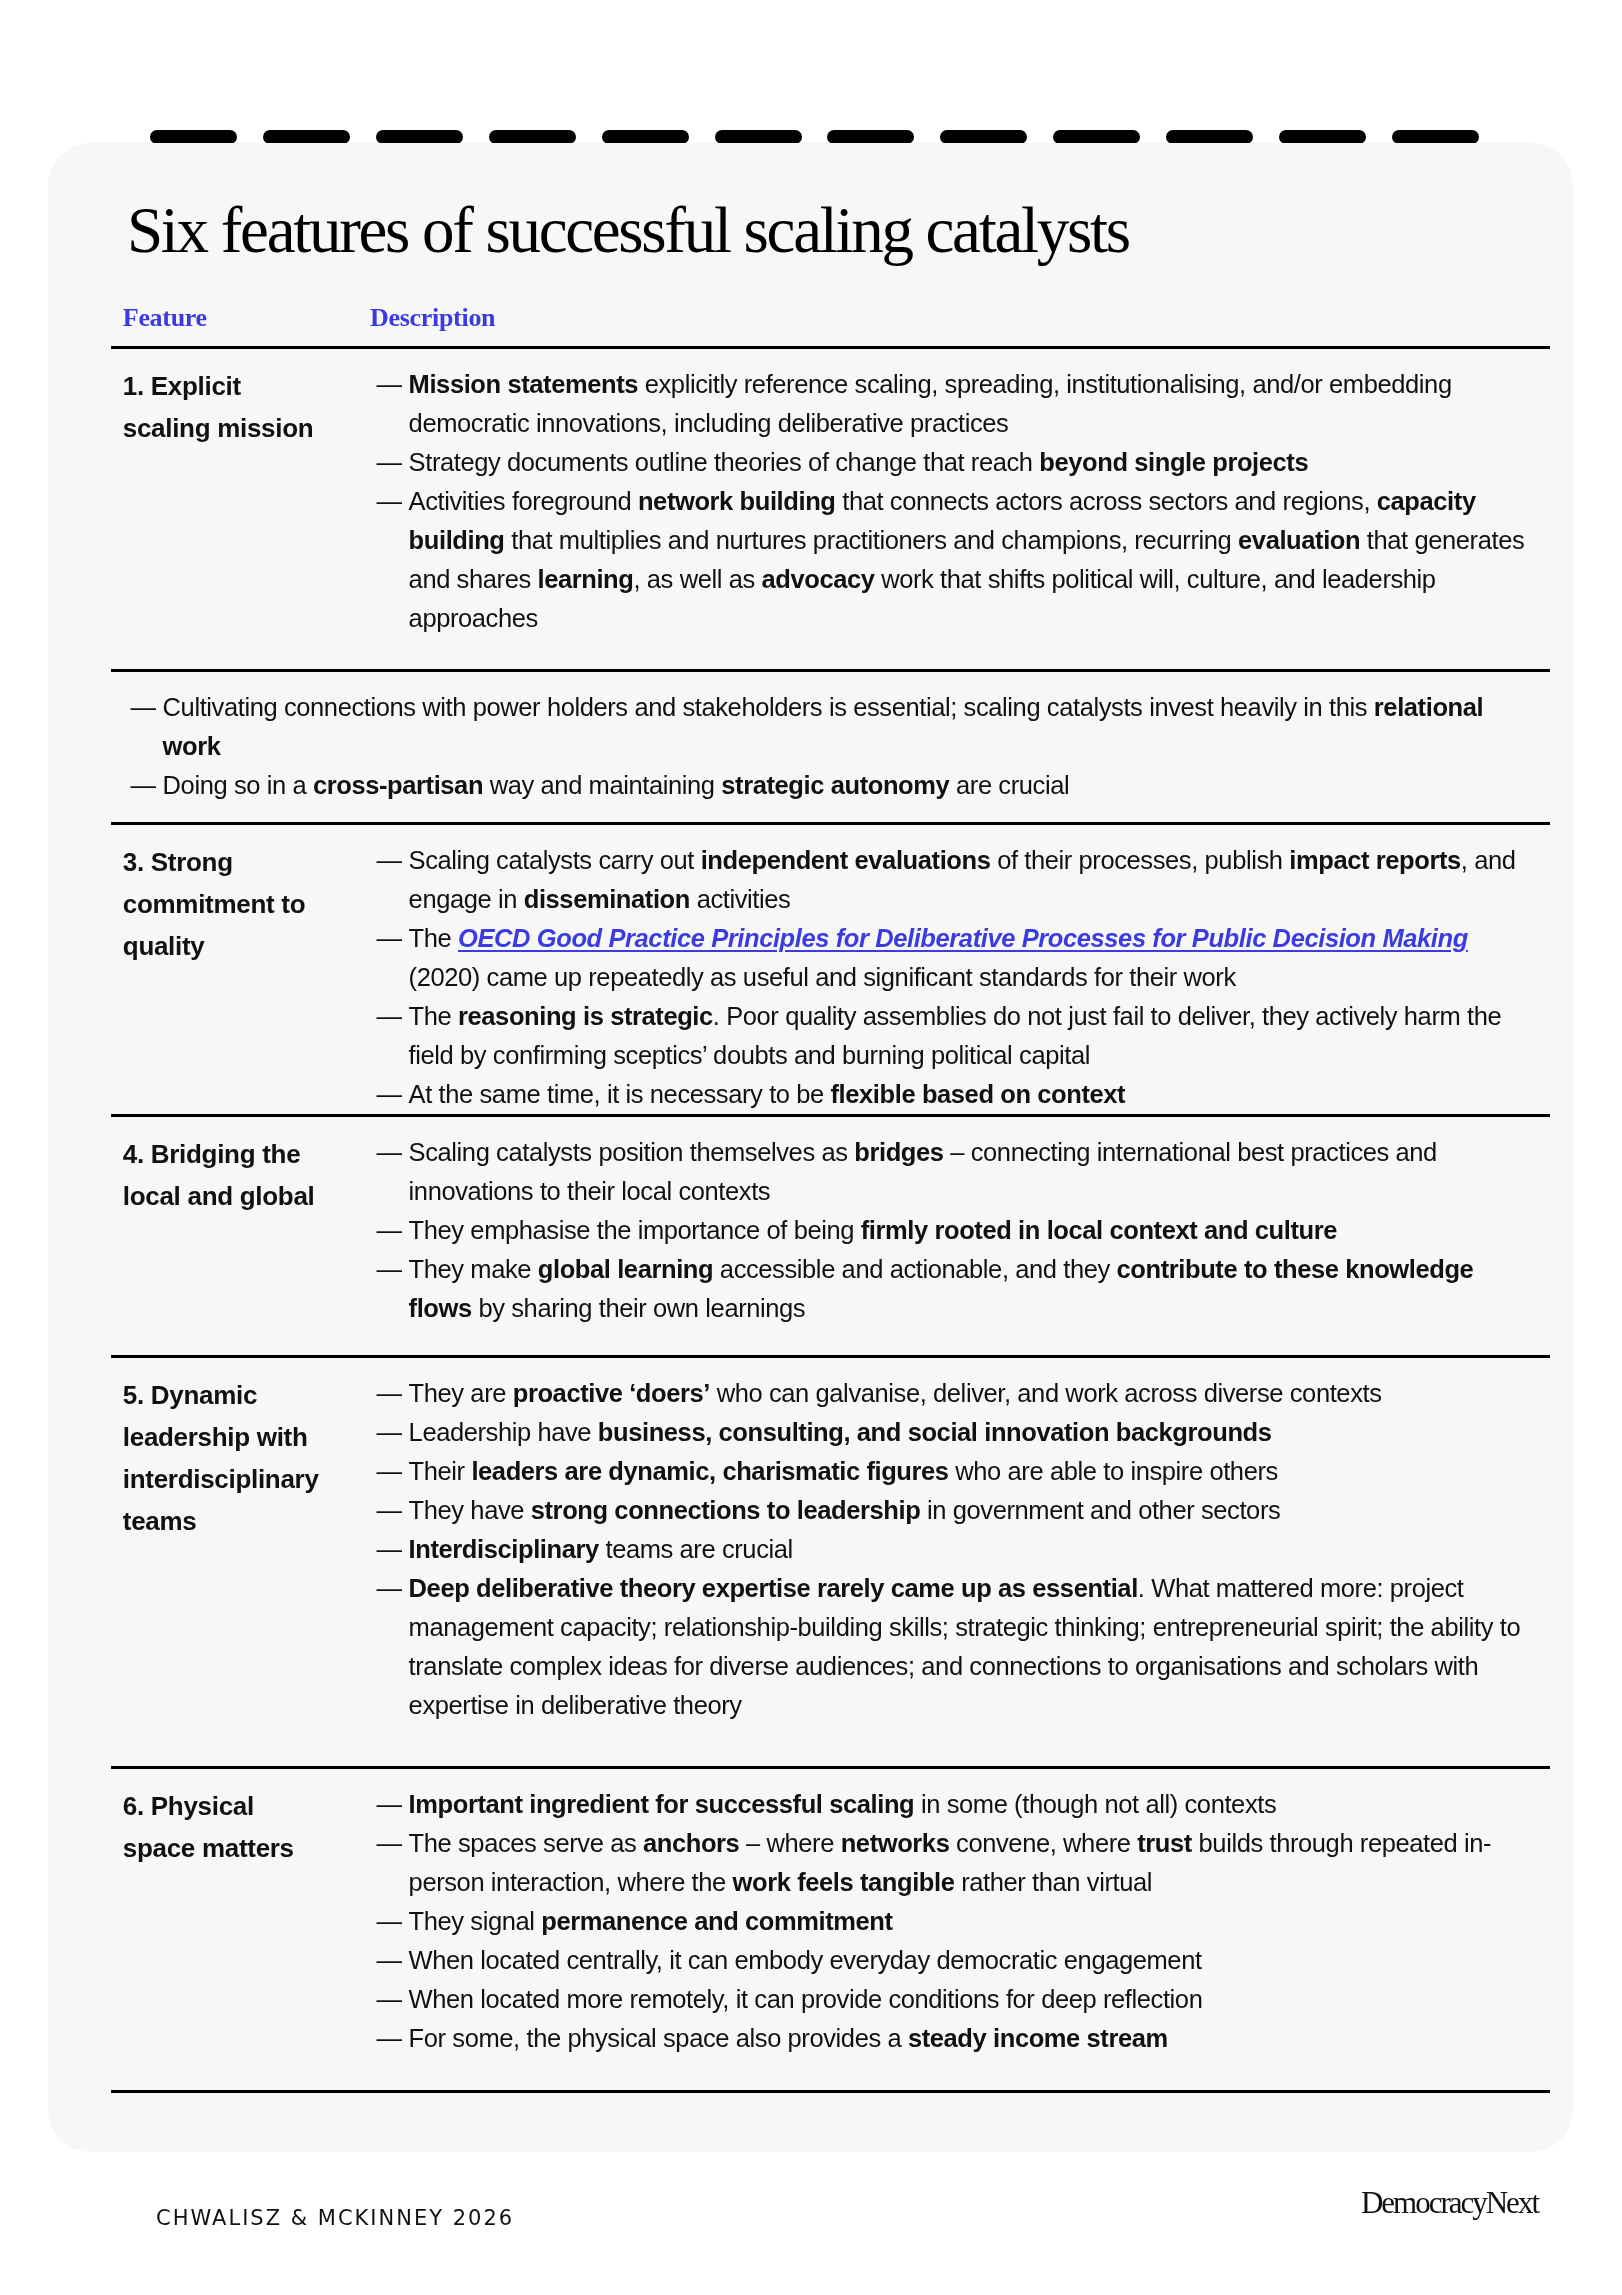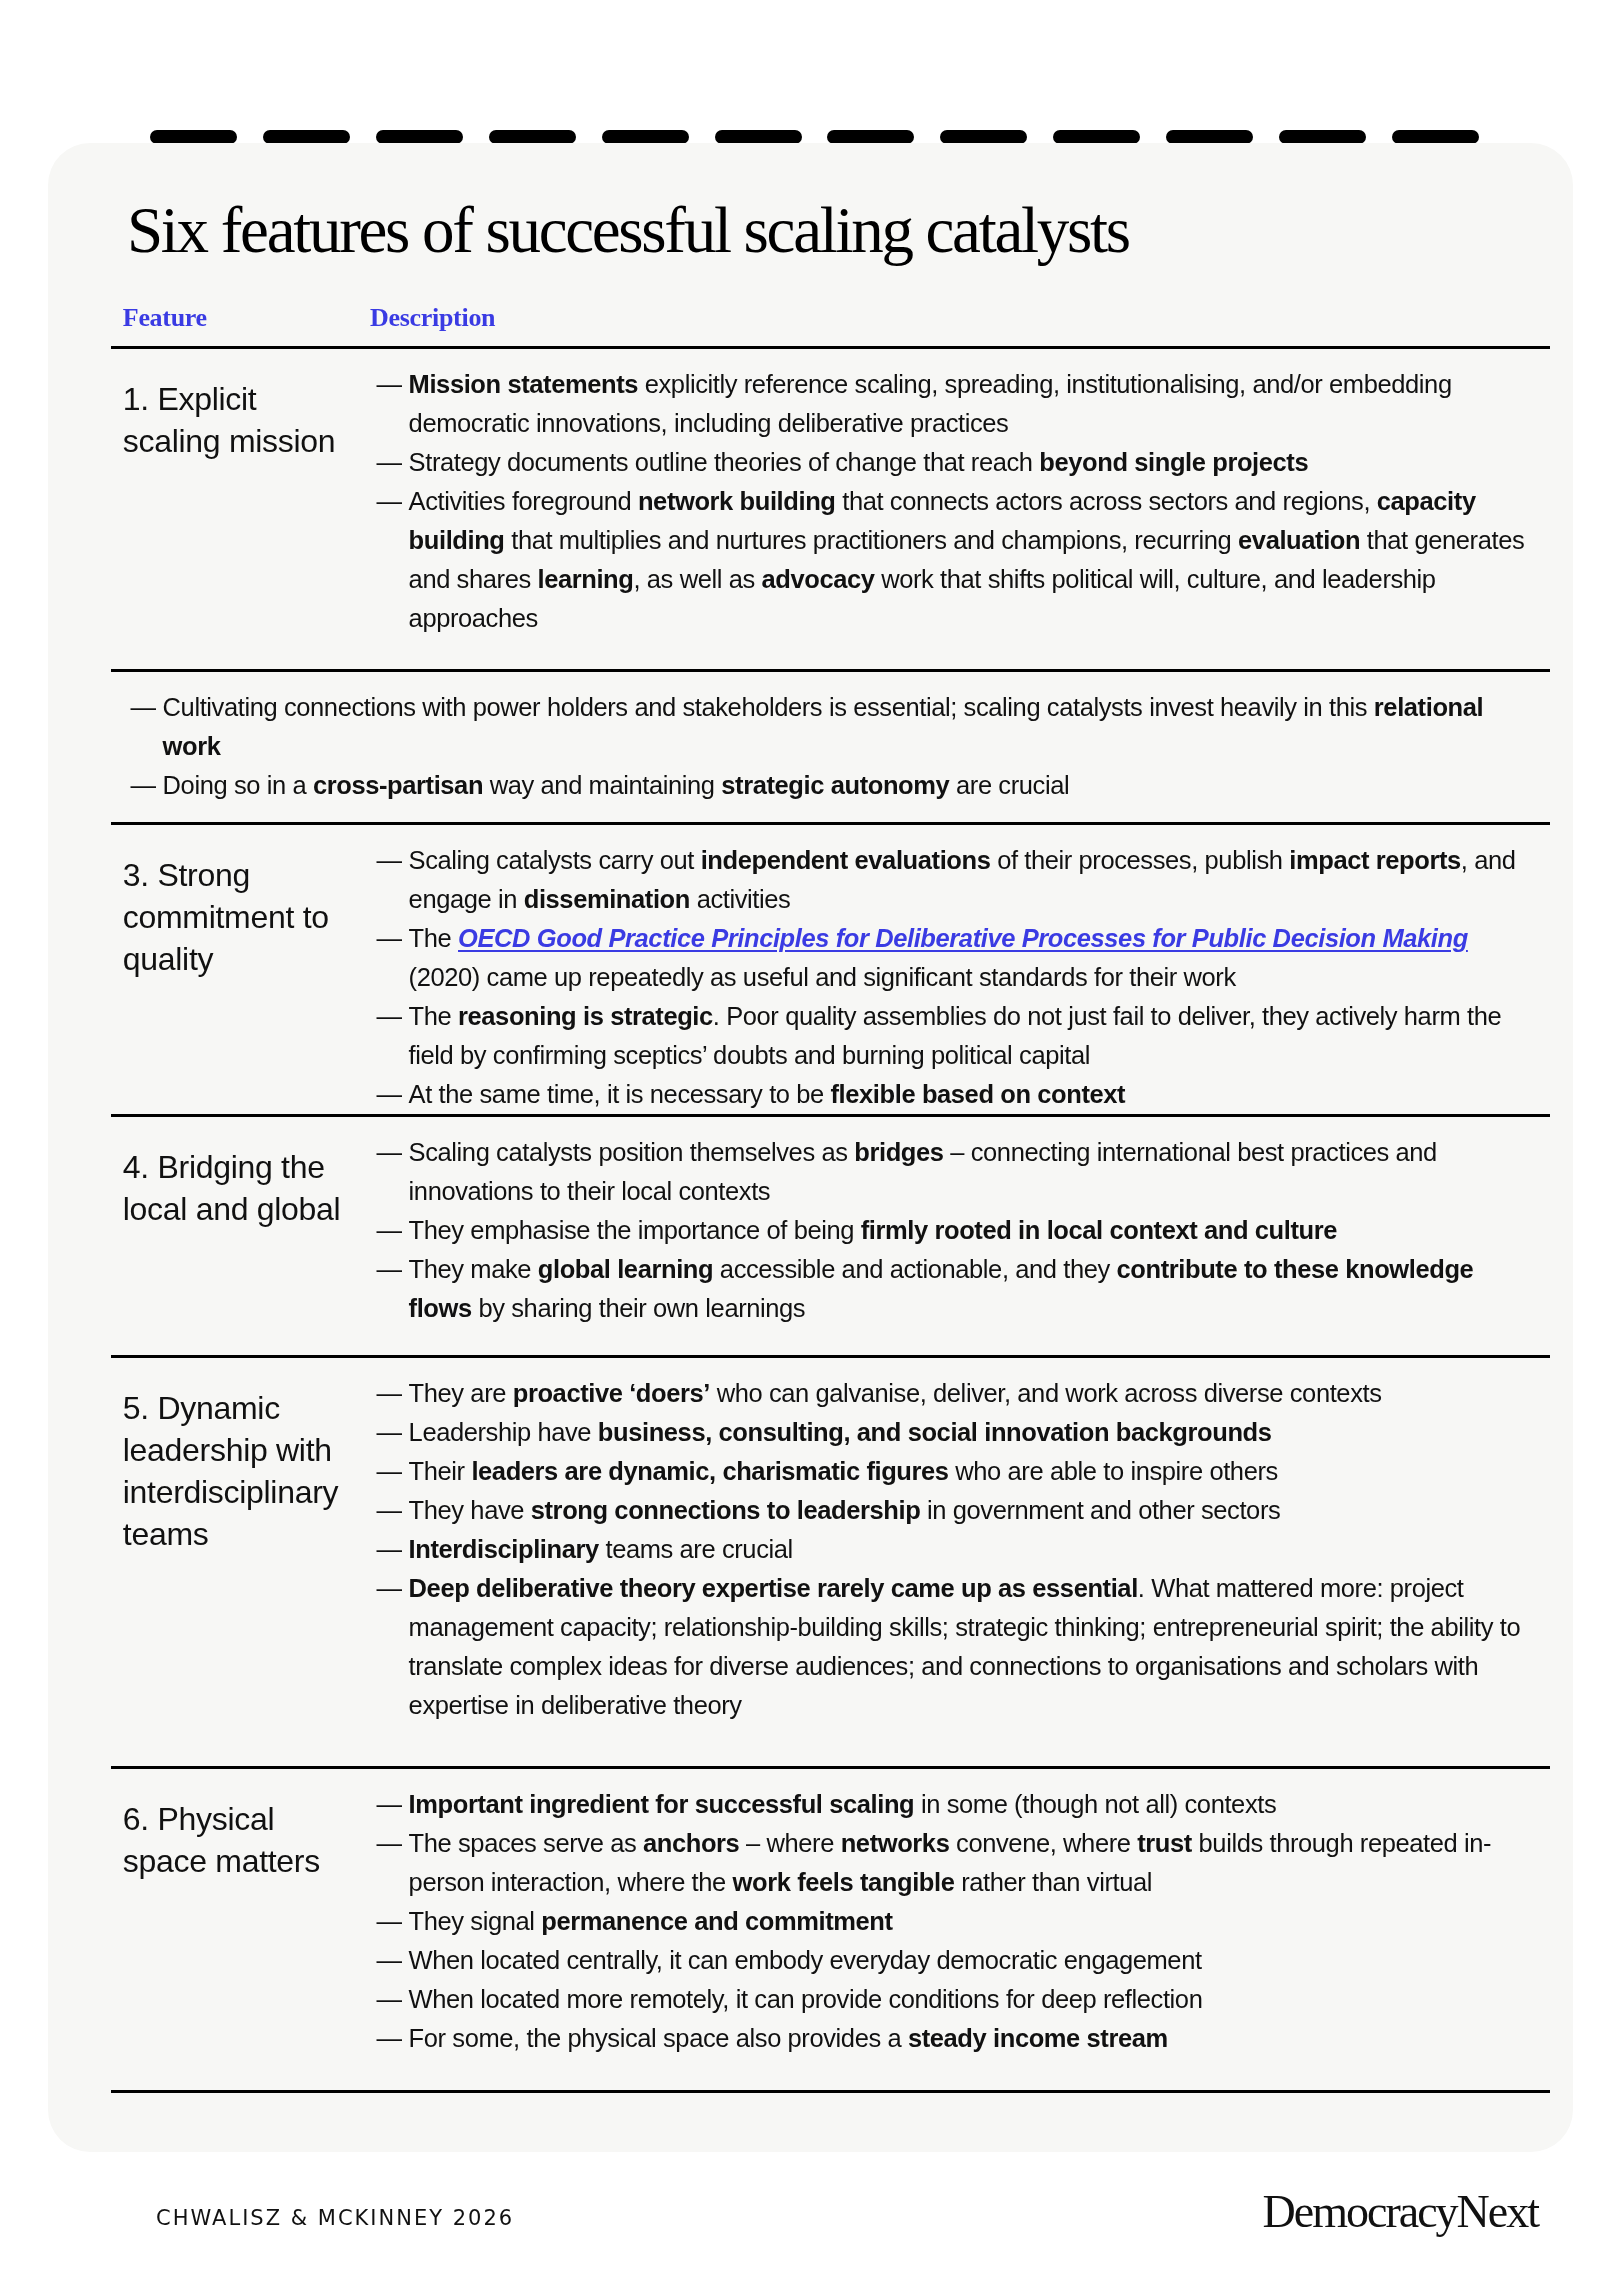--- a/index.html
+++ b/index.html
@@ -18,35 +18,35 @@
     font-family: "Liberation Serif", "DejaVu Serif", serif; font-weight: 400;
     font-size: 65px; letter-spacing: -2.3px; color: #000; line-height: 1.2;
   }
   .table { position: absolute; left: 111px; top: 298px; width: 1439px; }
   .thead { display: flex; height: 51px; border-bottom: 3.3px solid #000; box-sizing: border-box; font-family: Liberation Serif, serif; }
   .th { font-weight: 700; font-size: 26px; color: #3a3be3; padding-top: 5.2px; letter-spacing: -0.3px; }
   .th.feat { width: 246px; padding-left: 11.8px; box-sizing: border-box; }
   .th.desc { padding-left: 13px; }
   .row { display: flex; border-bottom: 3.3px solid #000; box-sizing: border-box; }
   .feature-cell {
-    width: 246px; padding-left: 11.8px; box-sizing: border-box; padding-top: 29px;
-    font-weight: 400; font-size: 32px; line-height: 42px; letter-spacing: -0.3px;
+    width: 246px; padding-left: 11.8px; box-sizing: border-box; padding-top: 16px;
+    font-weight: 700; font-size: 26px; line-height: 42px; letter-spacing: -0.3px;
   }
   .desc-cell { flex: 1; padding-top: 15.7px; padding-bottom: 11.8px; }
   .bullet { display: flex; font-size: 25.5px; line-height: 39px; letter-spacing: -0.4px; }
   .bullet .mark { width: 32px; flex: none; padding-left: 19.6px; }
   .bullet .txt { flex: 1; padding-right: 13px; }
   .bullet b { font-weight: 700; }
   .bullet a { color: #3a3be3; font-weight: 700; text-decoration: underline; text-decoration-thickness: 2px; text-underline-offset: 2.6px; font-style: italic; }
   .footer-left {
     position: absolute; left: 156px; top: 2206px; font-size: 21px; letter-spacing: 2px; color: #111;
     font-family: "DejaVu Sans", sans-serif;
   }
   .footer-right {
-    position: absolute; right: 84px; top: 2185px; font-family: "Liberation Serif", serif; font-size: 46px;
+    position: absolute; right: 84px; top: 2185px; font-family: "Liberation Serif", serif; font-size: 31px;
     letter-spacing: -2px; color: #111;
   }
 </style>
 </head>
 <body>
 
 <div class="dashes">
   <span class="dash"></span>
   <span class="dash"></span>
   <span class="dash"></span>

